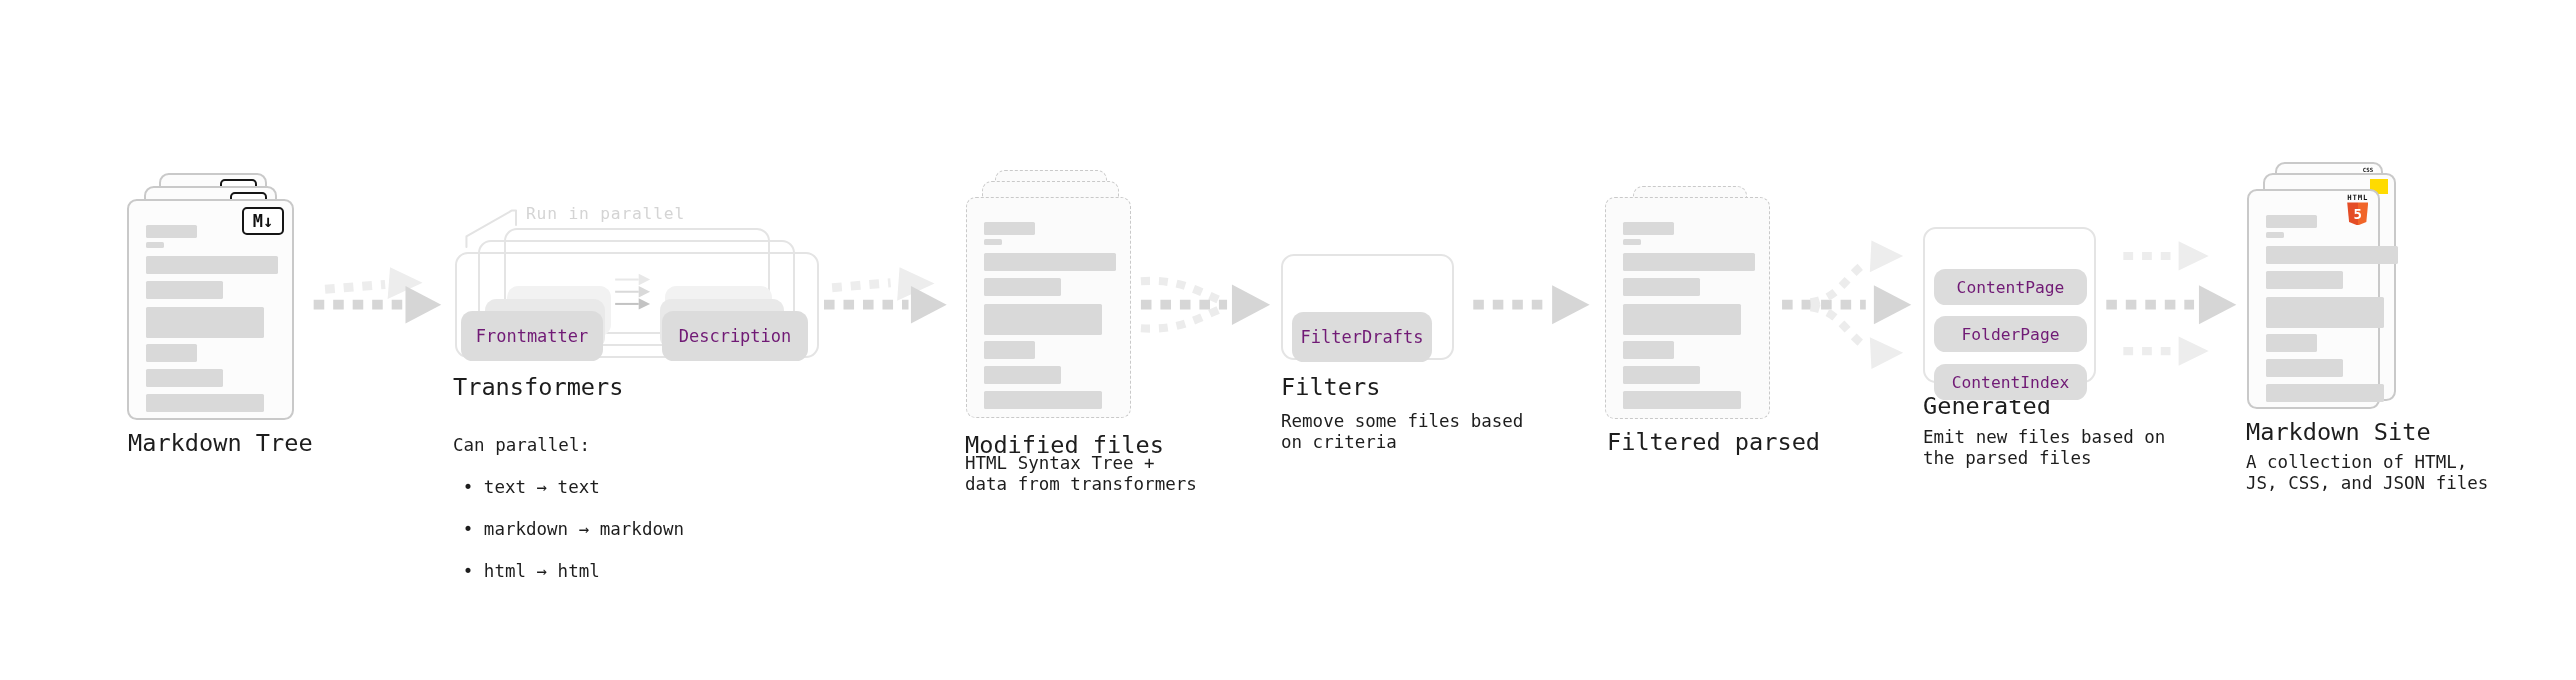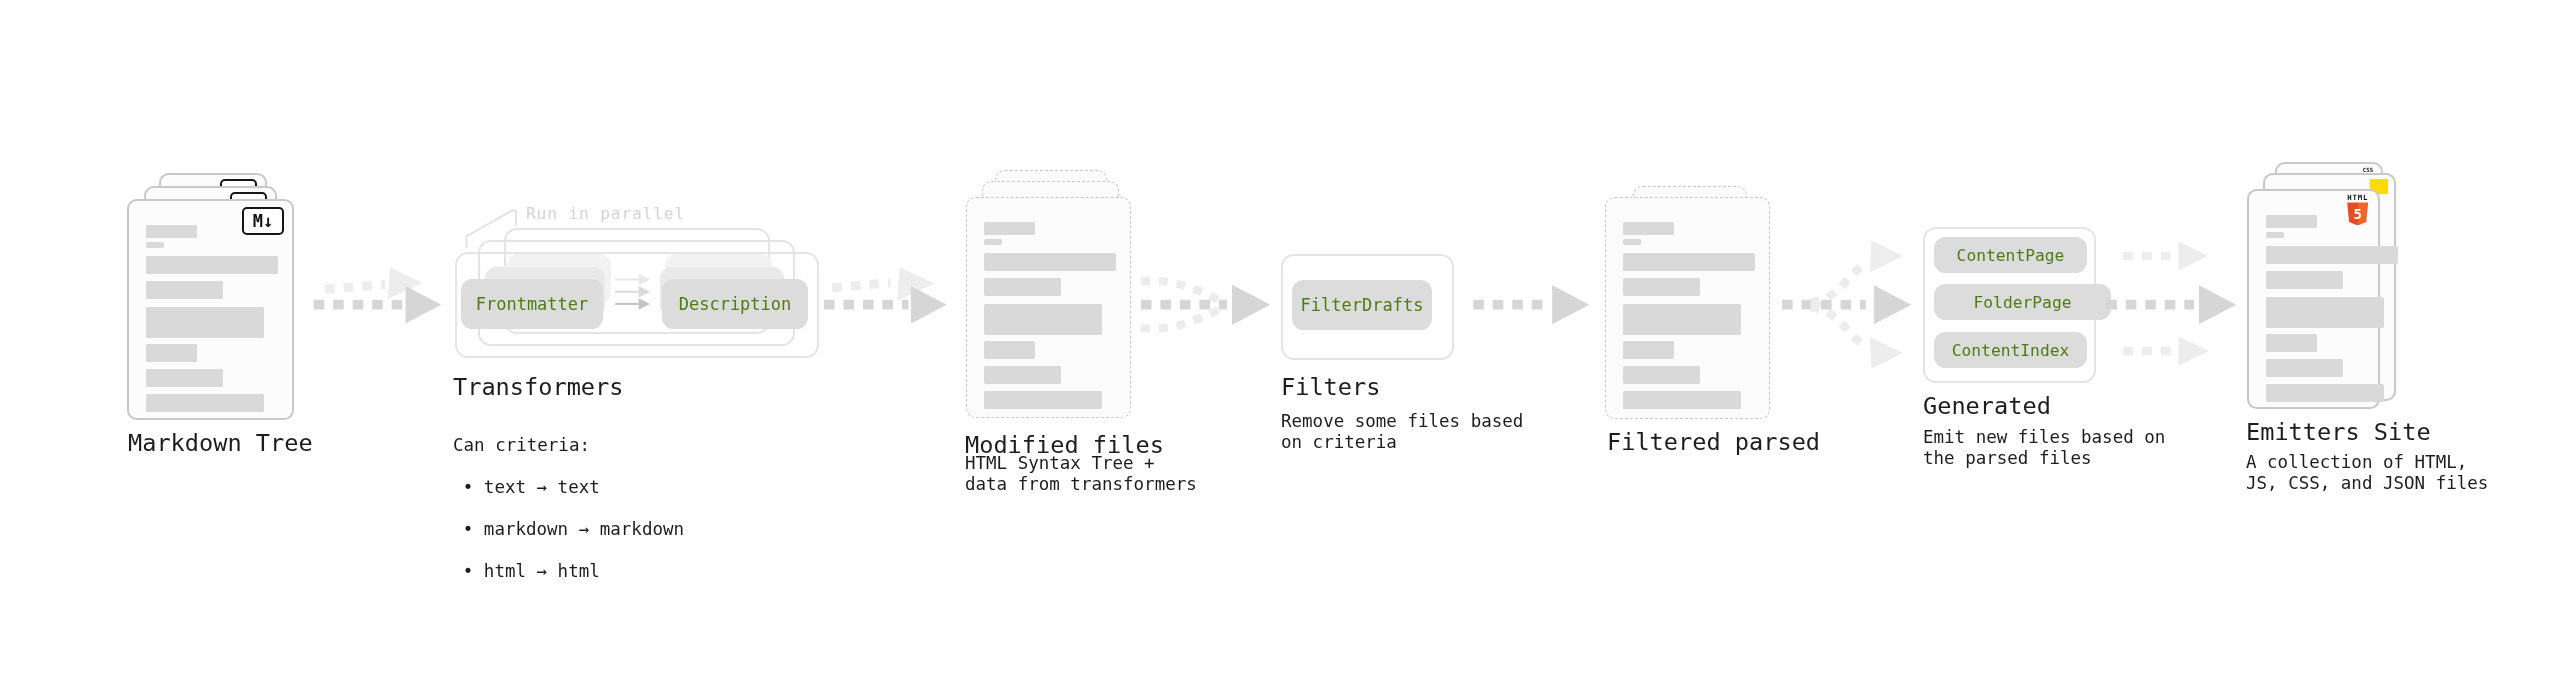--- a/index.html
+++ b/index.html
@@ -8,21 +8,21 @@
 
   
   .doc{position:absolute;background:#fcfcfc;border:2px solid #c9c9c9;border-radius:9.8px;box-sizing:border-box;}
   .doc.dashed{border:1.6px dashed #c9c9c9;background:#fbfbfb;}
   .bar{position:absolute;left:17px;background:#d9d9d9;border-radius:1.6px;}
 
   
   .frame{position:absolute;border:2px solid #e4e4e4;border-radius:13px;box-sizing:border-box;background:transparent;}
   .frame.filled{background:#ffffff;}
   .node{position:absolute;background:#dcdcdc;border-radius:11.4px;display:flex;align-items:center;justify-content:center;
-        font-size:17px;color:#4d7c0f;white-space:nowrap;}
+        font-size:17px;color:#701a75;white-space:nowrap;margin-top:32px;}
   .node.l2{background:#e9e9e9;}
   .node.l3{background:#f2f2f2;}
 
   
   .title{position:absolute;font-size:23.6px;color:#1d1d1d;white-space:nowrap;letter-spacing:0;}
   .desc{position:absolute;font-size:17.5px;line-height:21px;color:#1d1d1d;white-space:pre-line;}
   .bullet{padding-left:9.8px;}
   .annotation{position:absolute;font-size:16.3px;color:#d4d4d4;white-space:nowrap;letter-spacing:0.8px;}
 
   
@@ -83,21 +83,21 @@
     <div class="frame z2" style="left:478px;top:240px;width:317px;height:106px"></div>
     <div class="frame z3" style="left:455px;top:252px;width:364px;height:106px"></div>
     <div class="node l3 z4" style="left:507px;top:254px;width:104px;height:50px"></div>
     <div class="node l3 z4" style="left:665px;top:254px;width:107px;height:50px"></div>
     <div class="node l2 z5" style="left:485px;top:267px;width:120px;height:50px"></div>
     <div class="node l2 z5" style="left:660px;top:267px;width:124px;height:50px"></div>
     <div class="node z6" style="left:461px;top:279px;width:142px;height:50px">Frontmatter</div>
     <div class="node z6" style="left:662px;top:279px;width:146px;height:50px">Description</div>
     <div class="title" style="left:453px;top:373px">Transformers</div>
     <div class="desc" style="left:453px;top:414px">
-      <div>Can criteria:</div>
+      <div>Can parallel:</div>
       <div class="bullet">• text → text</div>
       <div class="bullet">• markdown → markdown</div>
       <div class="bullet">• html → html</div>
     </div>
   </div>
 
   <div>
     <div class="doc dashed z1" style="left:995px;top:170px;width:112px;height:228px"></div>
     <div class="doc dashed z2" style="left:982px;top:181px;width:137px;height:228px"></div>
     <div class="doc dashed z3 doc-skeleton" style="left:966px;top:197px;width:165px;height:221px">
@@ -134,21 +134,21 @@
         <div class="bar" style="top: 143px; width: 51px; height: 18px;"></div>
         <div class="bar" style="top: 168px; width: 77px; height: 18px;"></div>
         <div class="bar" style="top: 193px; width: 118px; height: 18px;"></div>
       </div>
     <div class="title" style="left:1607px;top:428px">Filtered parsed</div>
   </div>
 
   <div>
     <div class="frame filled z2" style="left:1923px;top:227px;width:173px;height:156px"></div>
     <div class="node z3" style="left:1934px;top:237px;width:153px;height:36px;font-size:16.3px">ContentPage</div>
-    <div class="node z3" style="left:1934px;top:284px;width:177px;height:36px;font-size:16.3px">FolderPage</div>
+    <div class="node z3" style="left:1934px;top:284px;width:153px;height:36px;font-size:16.3px">FolderPage</div>
     <div class="node z3" style="left:1934px;top:332px;width:153px;height:36px;font-size:16.3px">ContentIndex</div>
     <div class="title" style="left:1923px;top:392px">Generated</div>
     <div class="desc" style="left:1923px;top:427px">Emit new files based on
 the parsed files</div>
   </div>
 
   <div>
     <div class="doc z1" style="left:2275px;top:162px;width:108px;height:228px">
       <div class="css-badge">CSS</div>
     </div>
@@ -162,21 +162,21 @@
       </div>
     <div class="bar" style="top: 23.6px; width: 51px; height: 13px;"></div>
         <div class="bar" style="top: 41px; width: 18px; height: 5.7px;"></div>
         <div class="bar" style="top: 55px; width: 132px; height: 18px;"></div>
         <div class="bar" style="top: 80px; width: 77px; height: 18px;"></div>
         <div class="bar" style="top: 106px; width: 118px; height: 31px;"></div>
         <div class="bar" style="top: 143px; width: 51px; height: 18px;"></div>
         <div class="bar" style="top: 168px; width: 77px; height: 18px;"></div>
         <div class="bar" style="top: 193px; width: 118px; height: 18px;"></div>
       </div>
-    <div class="title" style="left:2246px;top:418px">Emitters Site</div>
+    <div class="title" style="left:2246px;top:418px">Markdown Site</div>
     <div class="desc" style="left:2246px;top:452px">A collection of HTML,
 JS, CSS, and JSON files</div>
   </div>
 
   <svg class="arrows" width="2576" height="681" viewBox="0 0 3170 838">
     <g>
       <line x1="400" y1="356" x2="474" y2="350" class="ad-l"></line>
       <path d="M520,348 L480,329 L477,368 Z" class="ah-l"></path>
       <line x1="386" y1="375" x2="496" y2="375" class="ad-d"></line>
       <path d="M543,375 L499,352 L499,398 Z" class="ah-d"></path>

